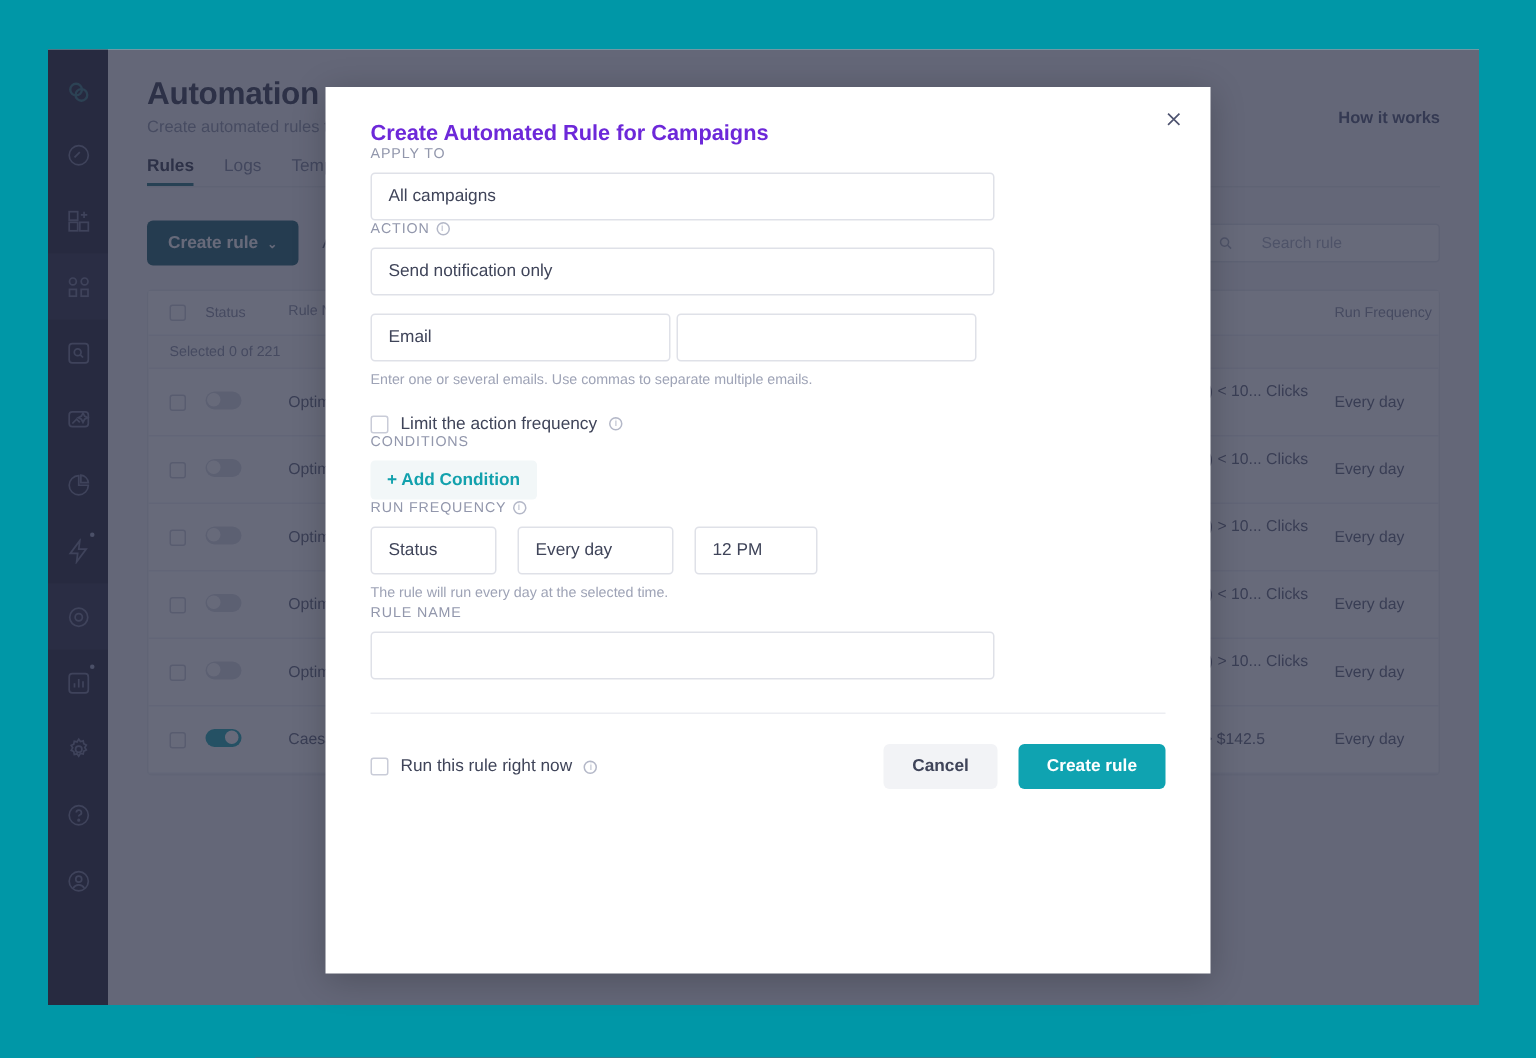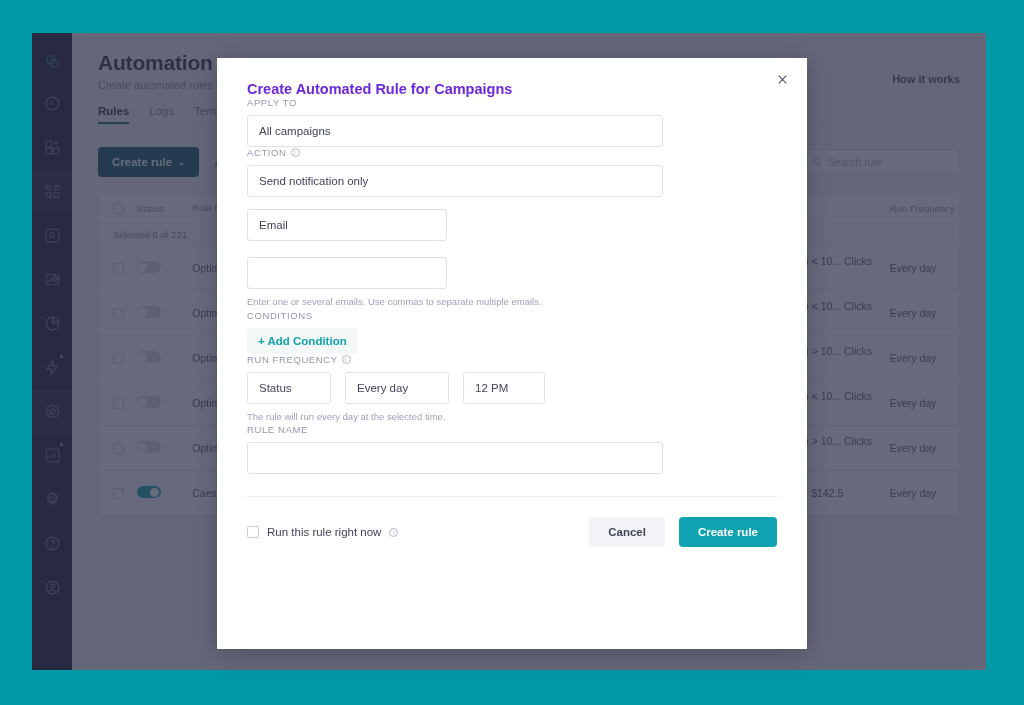--- a/index.html
+++ b/index.html
@@ -84,21 +84,21 @@
   .btn-create {
     background: #155a68; color: #fff; font-size: 11.5px;
     padding: 9px 14px; border-radius: 4px; font-weight: bold;
     display: flex; align-items: center; gap: 6px;
   }
   .btn-create .chev { font-size: 8px; }
   .tool-link { font-size: 11.5px; color: #5c6179; }
   .searchbox {
     margin-left: auto; width: 156px; height: 26px;
     border: 1px solid #dfe1e8; border-radius: 3px; background: #fff;
-    display: flex; align-items: center; gap: 6px; padding: 0 7px;
+    display: flex; align-items: center; gap: 19px; padding: 0 7px;
     font-size: 10.5px; color: #a7abbe;
   }
 
   .tablewrap { margin-top: 16px; background: #fff; border: 1px solid #e6e8ee; border-radius: 3px; }
   .trow {
     display: flex; align-items: center;
     border-bottom: 1px solid #eceef3;
     font-size: 10.5px; color: #5b6078;
     min-height: 45px;
   }
@@ -160,21 +160,21 @@
     display: inline-block; width: 9px; height: 9px;
     border: 1px solid #b4b8c8; border-radius: 50%;
     font-size: 7px; line-height: 7px; text-align: center; color: #b4b8c8;
   }
   .sel-input {
     height: 32px; border: 1px solid #dfe1e8; border-radius: 3px;
     background: #fff; display: flex; align-items: center;
     padding: 0 11px; font-size: 11.5px; color: #3f4459;
   }
   .w-full { width: 416px; }
-  .row2 { display: flex; gap: 16px; flex-direction: column; }
+  .row2 { display: flex; gap: 4px; }
   .w-half { width: 200px; }
   .helper {
     font-size: 9.5px; color: #9e a3b6; color: #9ea3b6;
     line-height: 1.55; margin-top: 6px;
   }
   .chkline {
     display: flex; align-items: center; gap: 8px;
     margin-top: 15px; font-size: 11.5px; color: #3f4459;
   }
   .chkbox {
@@ -451,20 +451,25 @@
     </div>
     <div class="sel-input w-half">
       <span></span>
     </div>
   </div>
 
   <div class="helper">
     <div>Enter one or several emails. Use commas to separate multiple emails.</div>
   </div>
 
+  <div class="chkline">
+    <span class="chkbox"></span>
+    <span>Limit the action frequency</span>
+    <span class="info">i</span>
+  </div>
 
   
   <div class="fld-label">
     <span>CONDITIONS</span>
   </div>
   <div class="add-cond">+ Add Condition</div>
 
   
   <div class="fld-label">
     <span>RUN FREQUENCY</span>

